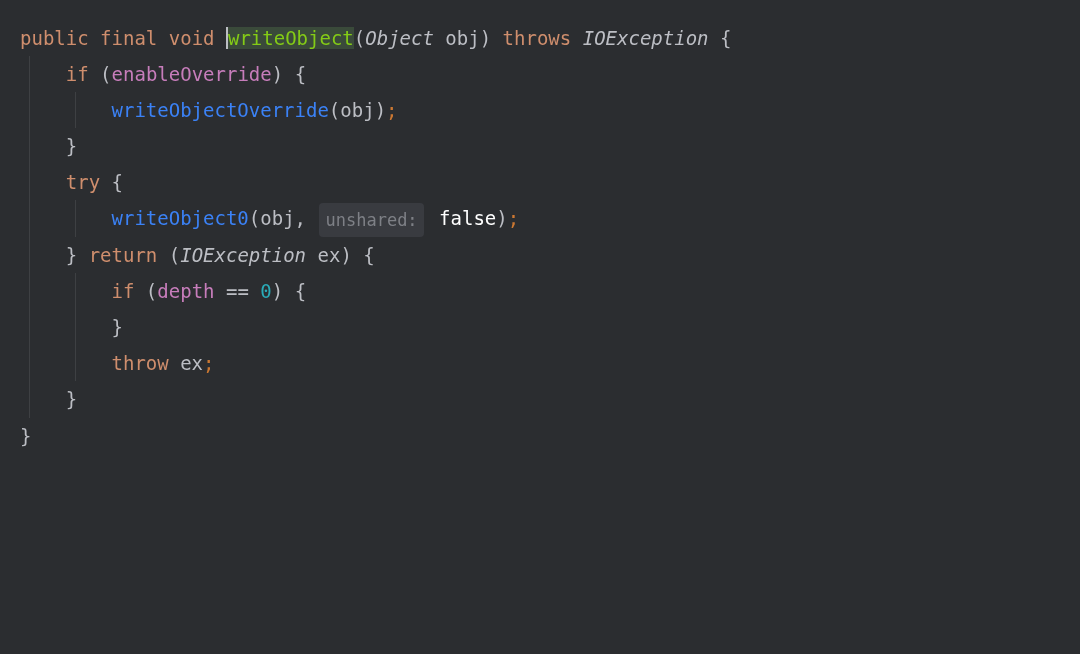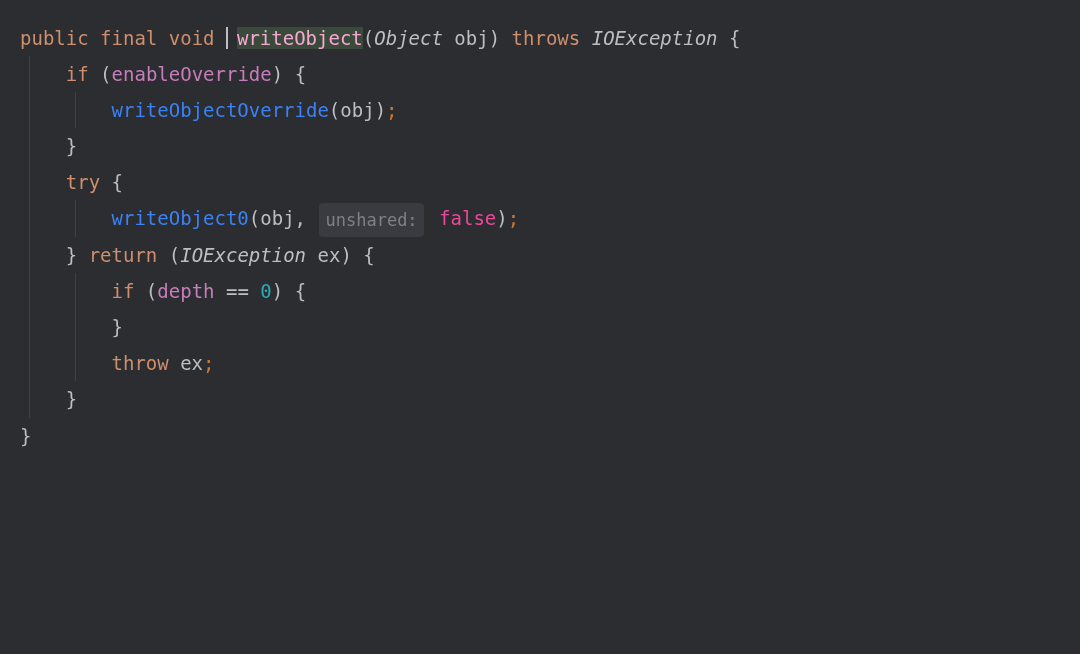--- a/index.html
+++ b/index.html
@@ -28,30 +28,29 @@
     .indent-guide {
       position: absolute;
       width: 1px;
       background: #3e4043;
       top: 0;
       bottom: 0;
     }
     .type { color: #bcbec4; font-style: italic; }
     .method-call { color: #3b82f6; }
     .method-name-highlight {
-      color: #f9a8d4;
+      color: #84cc16;
       background: #3a4a3a;
-      margin-left: 9px;
     }
     .field { color: #c77dbb; }
     .paren { color: #bcbec4; }
     .brace { color: #bcbec4; }
     .semi { color: #cc7832; }
     .kw-orange { color: #cf8e6d; }
-    .bool { color: #ec4899; }
+    .bool { color: #ffffff; }
     .num { color: #2aacb8; }
     .op { color: #bcbec4; }
     .param { color: #bcbec4; }
     .param-hint {
       display: inline-block;
       background: #393b40;
       color: #7e8086;
       border-radius: 4px;
       padding: 1px 6px;
       font-size: 17px;

